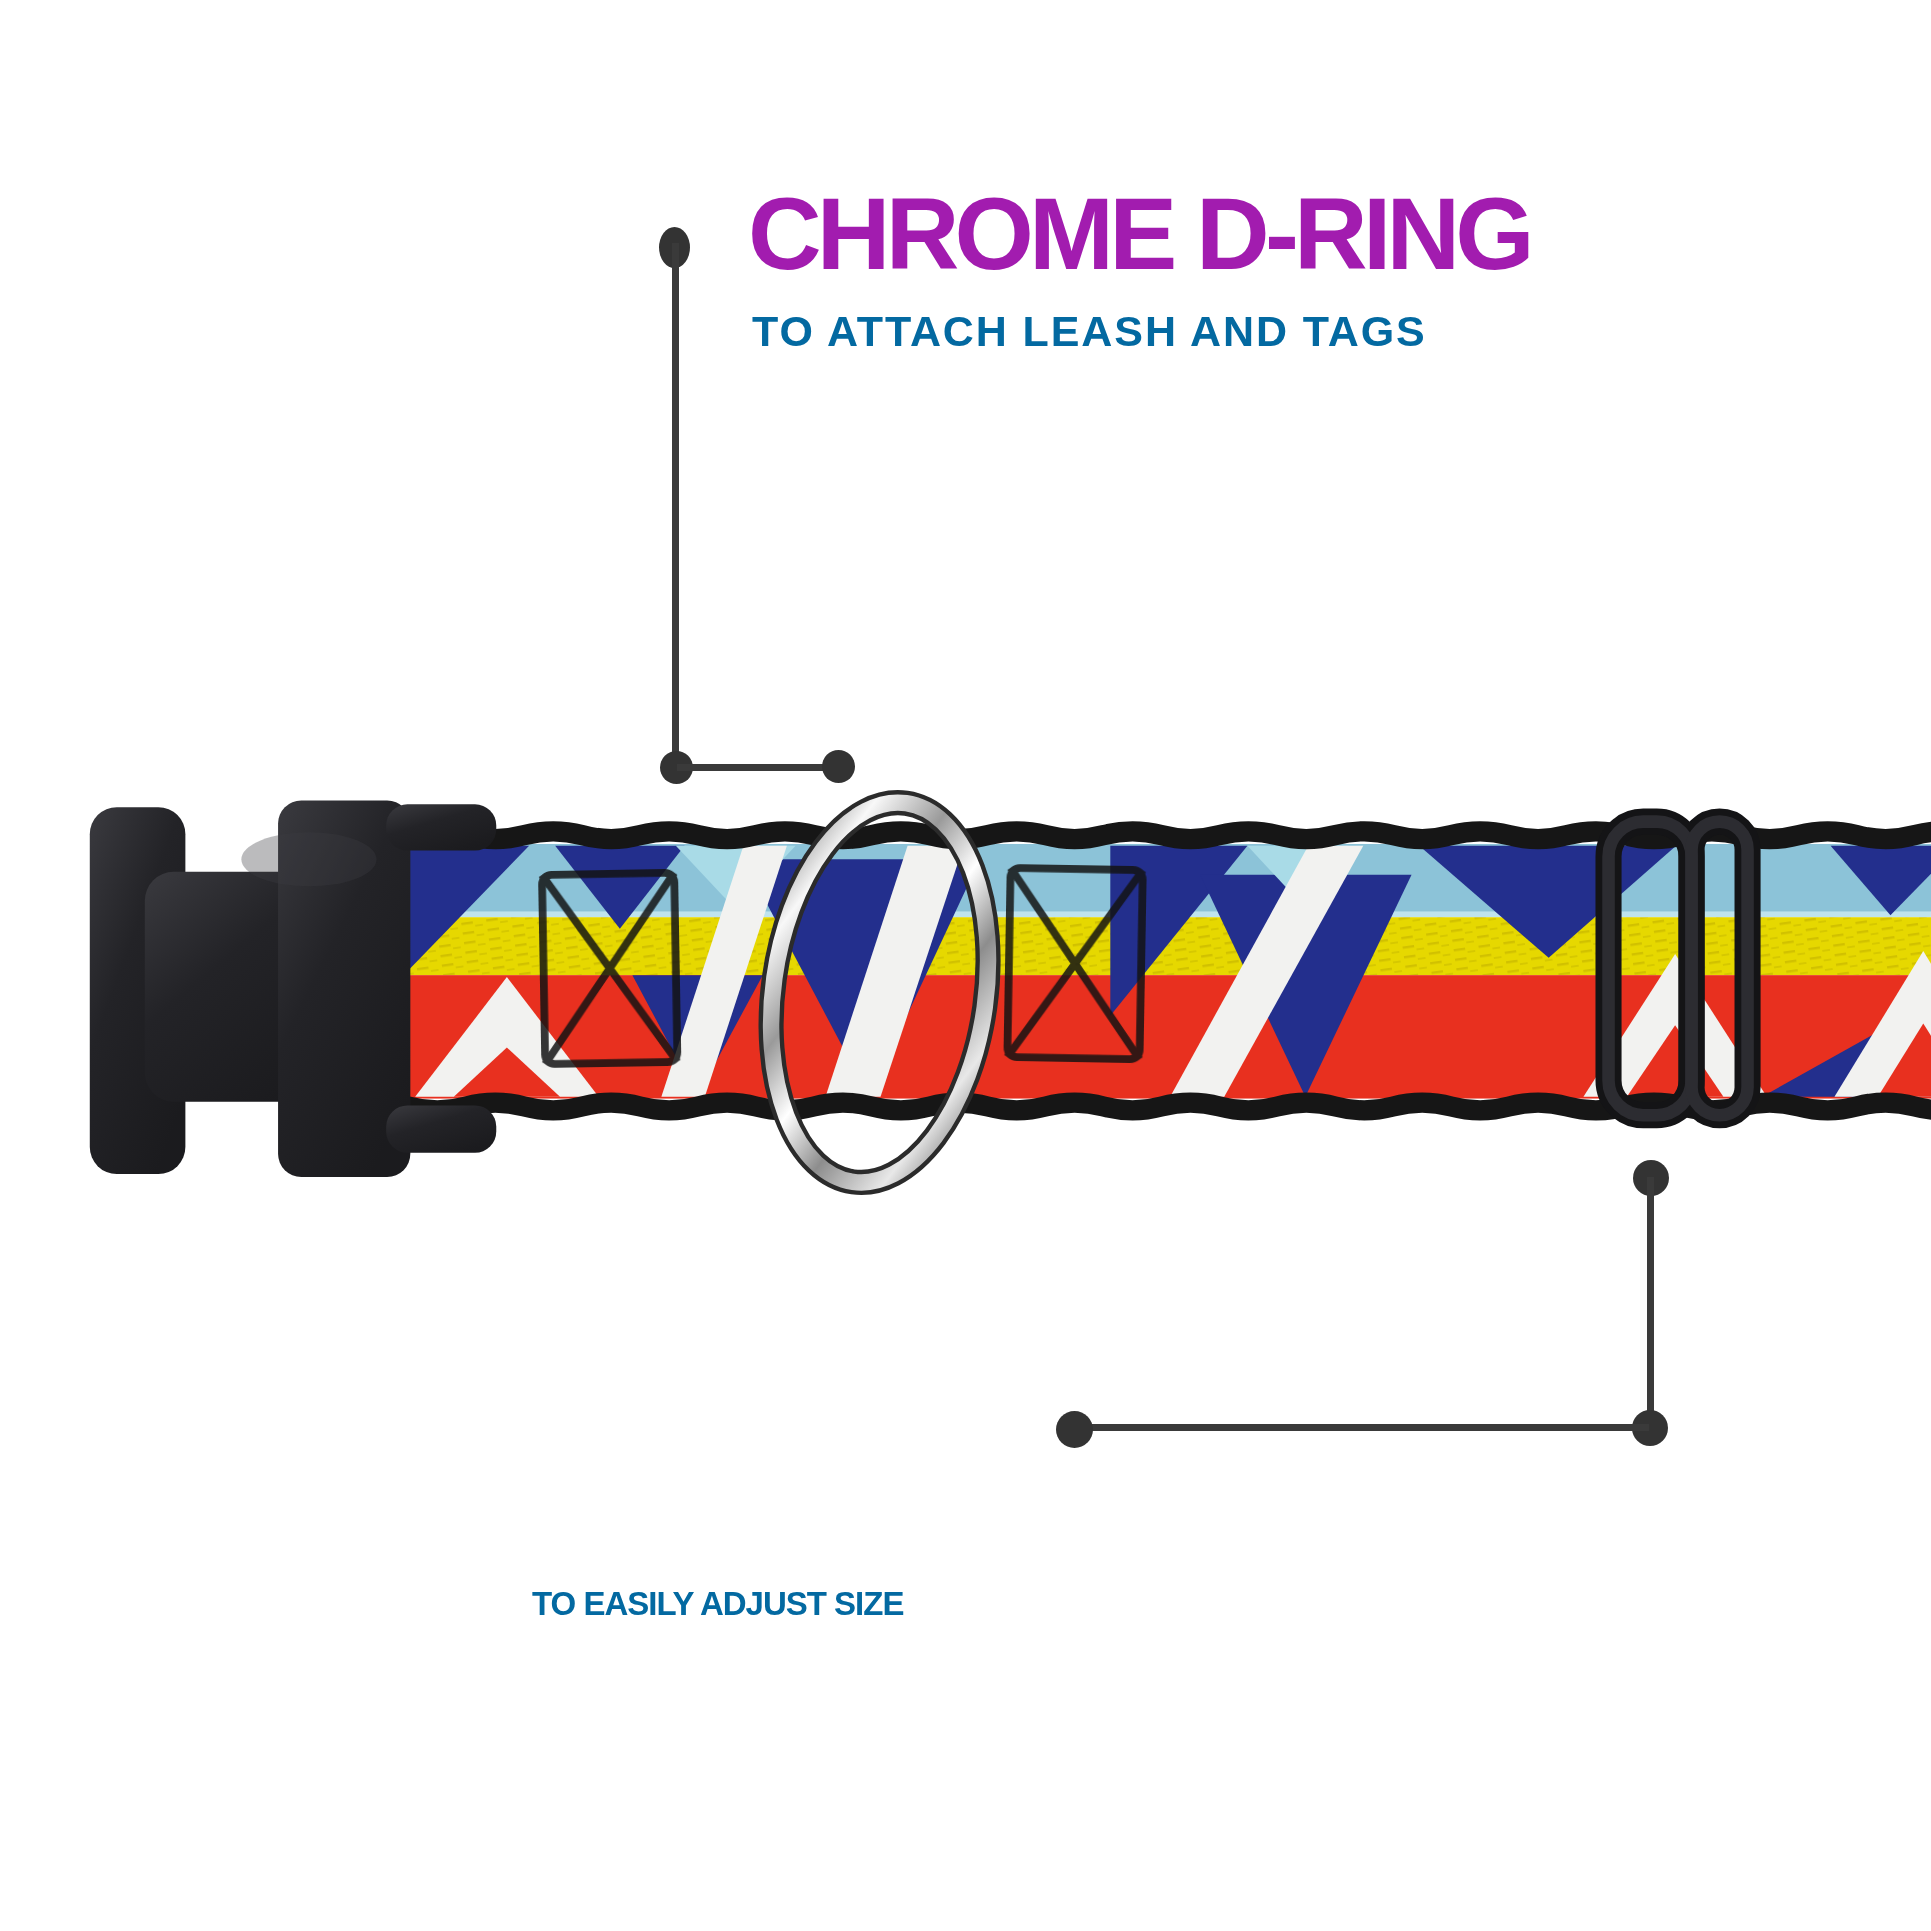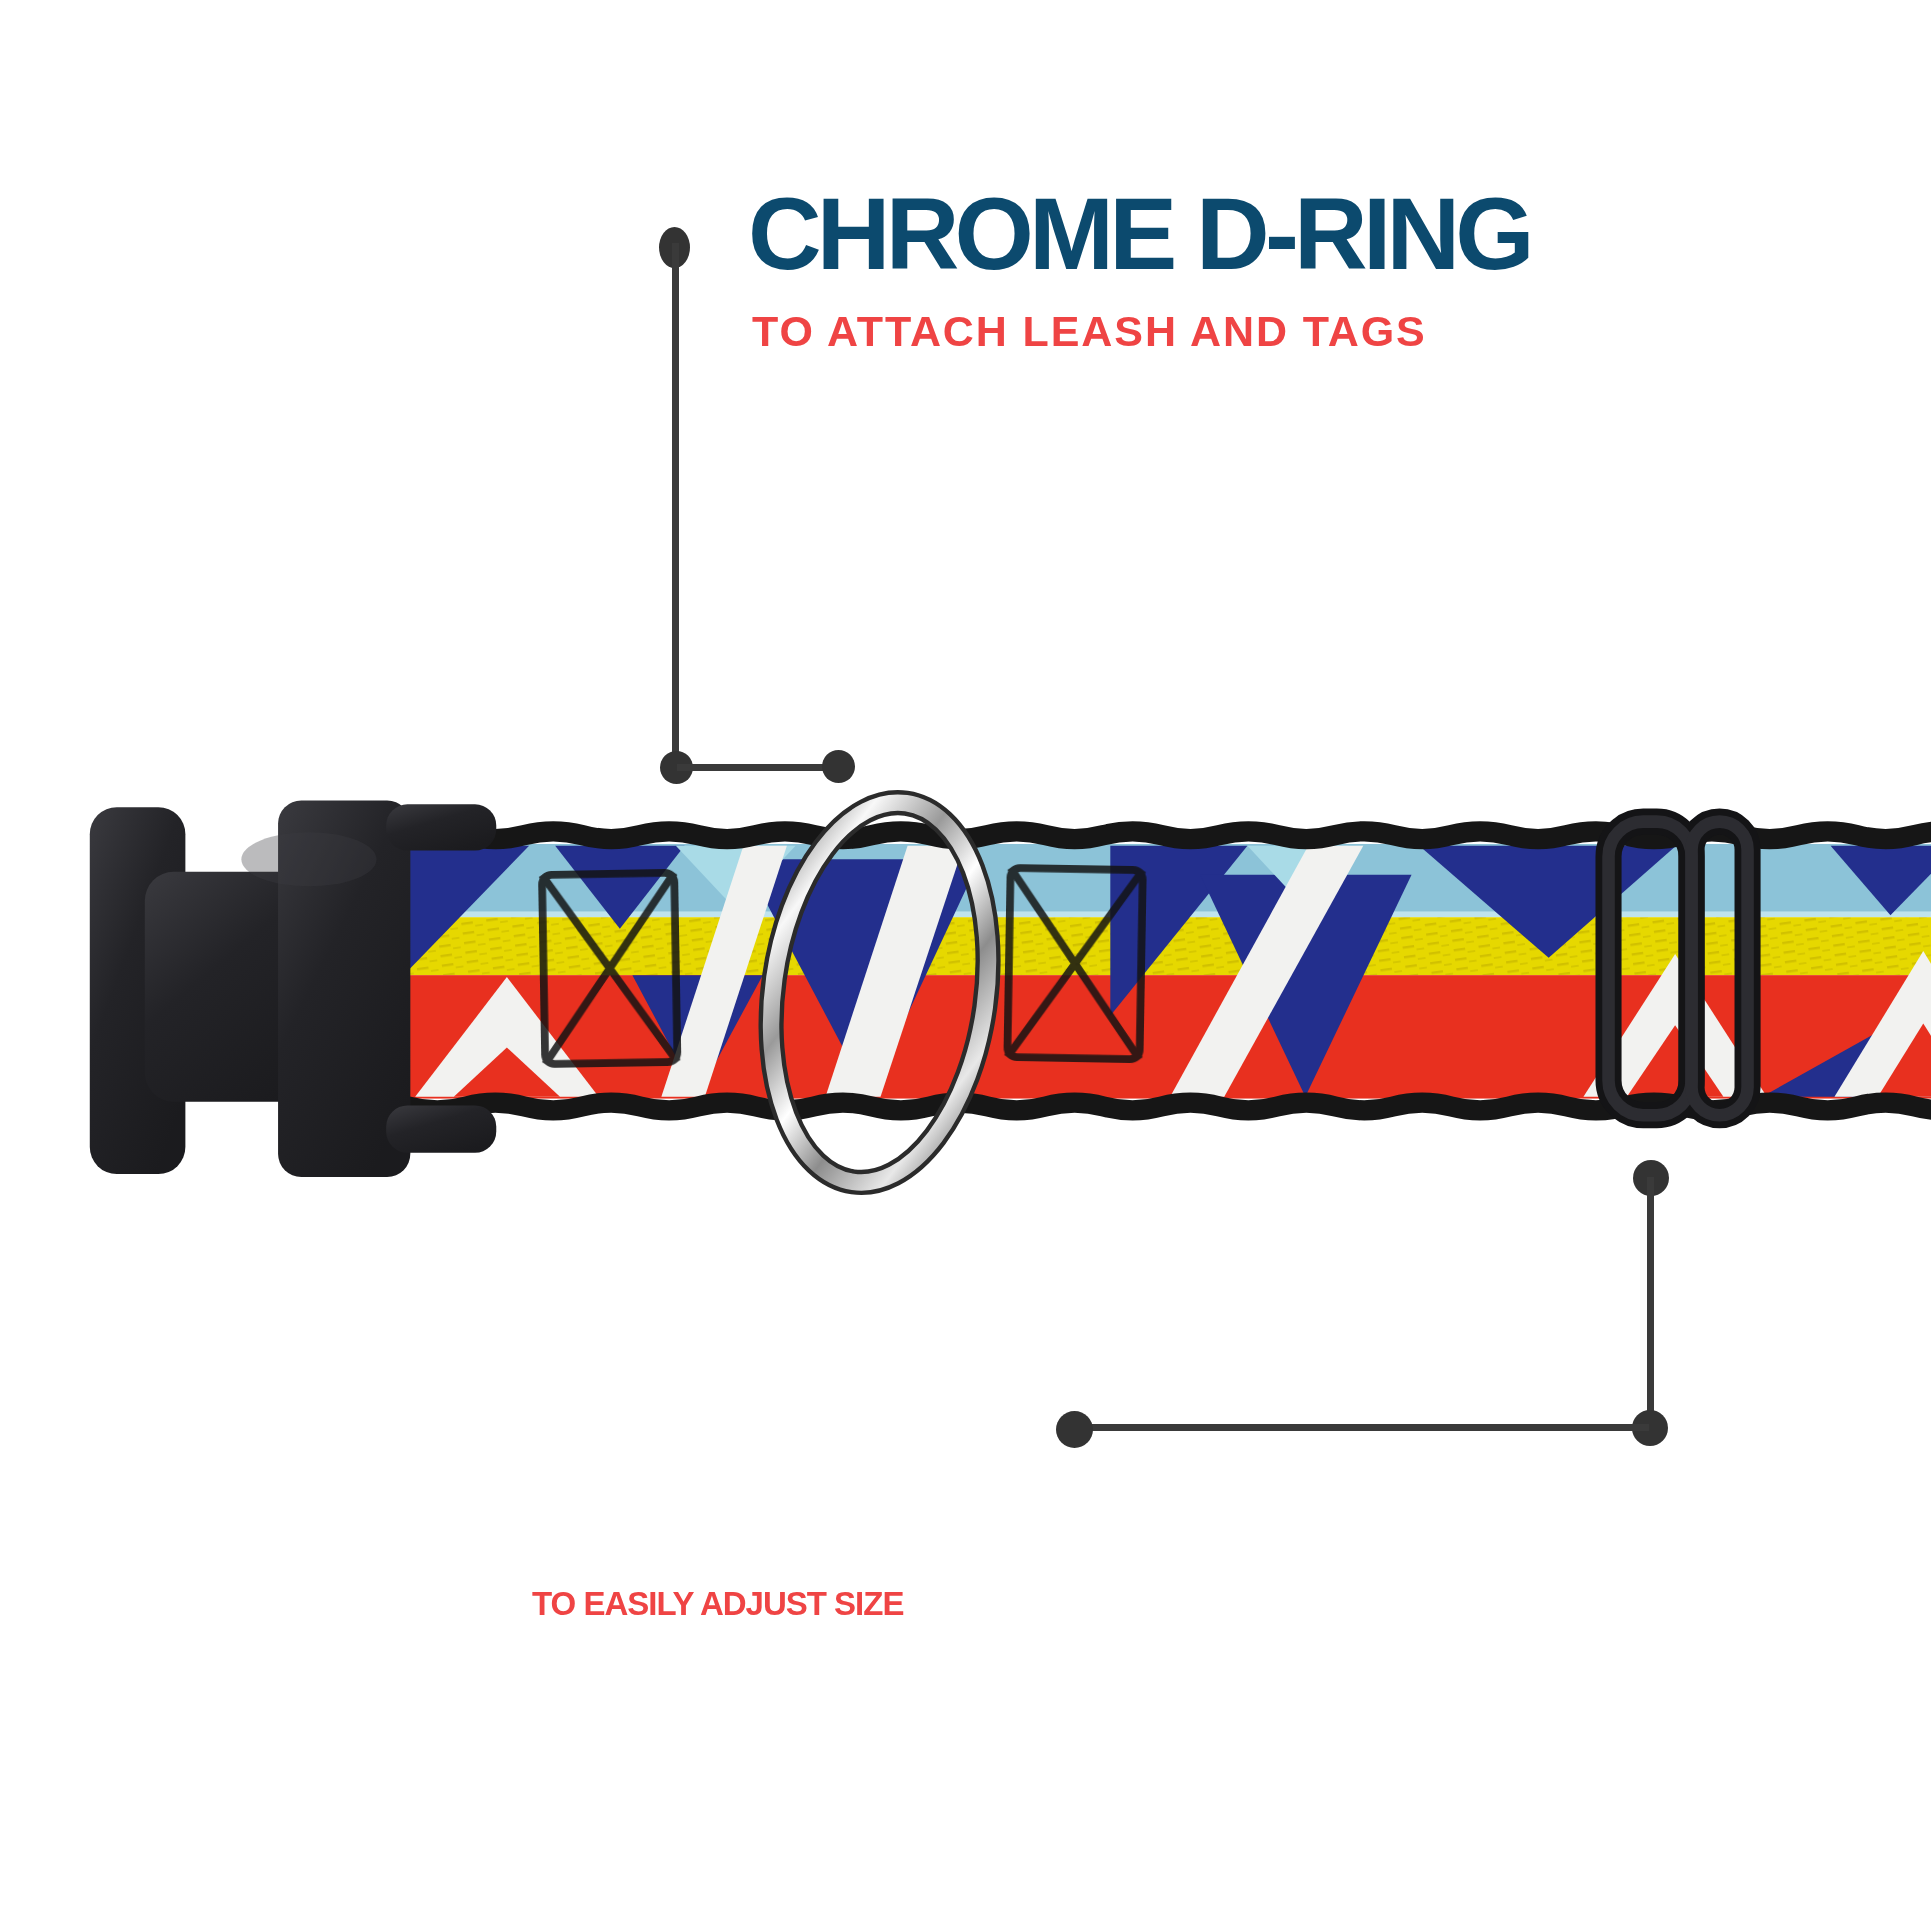--- a/index.html
+++ b/index.html
@@ -5,22 +5,22 @@
   html,body{margin:0;padding:0;background:#ffffff;}
   .canvas{
     position:relative;
     width:1931px;height:1931px;
     background:#ffffff;
     overflow:hidden;
     font-family:"Liberation Sans", sans-serif;
   }
   .scene{position:absolute;left:0;top:0;}
   .label{position:absolute;white-space:nowrap;font-weight:bold;}
-  .label.title{color:#0c4a6e;text-align:right;}
-  .label.sub{color:#ef4444;}
+  .label.title{color:#a21caf;text-align:right;}
+  .label.sub{color:#0369a1;}
   .t-upper-title{left:748px;top:176px;font-size:102px;letter-spacing:-4.8px;}
   .t-upper-sub{left:752px;top:307px;font-size:43px;letter-spacing:1.9px;}
   .t-lower-title{left:529px;top:1453px;font-size:100px;letter-spacing:-1.9px;}
   .t-lower-sub{left:532px;top:1585px;font-size:33px;letter-spacing:-1px;}
   .dot{position:absolute;background:#333333;border-radius:50%;}
   .cline{position:absolute;background:#3a3a3a;}
   .d-a{left:659px;top:227px;width:31px;height:41px;}
   .l-a{left:672px;top:243px;width:6.8px;height:526px;}
   .d-b{left:660px;top:751px;width:33px;height:33px;}
   .l-b{left:677px;top:764px;width:161px;height:6.8px;}

